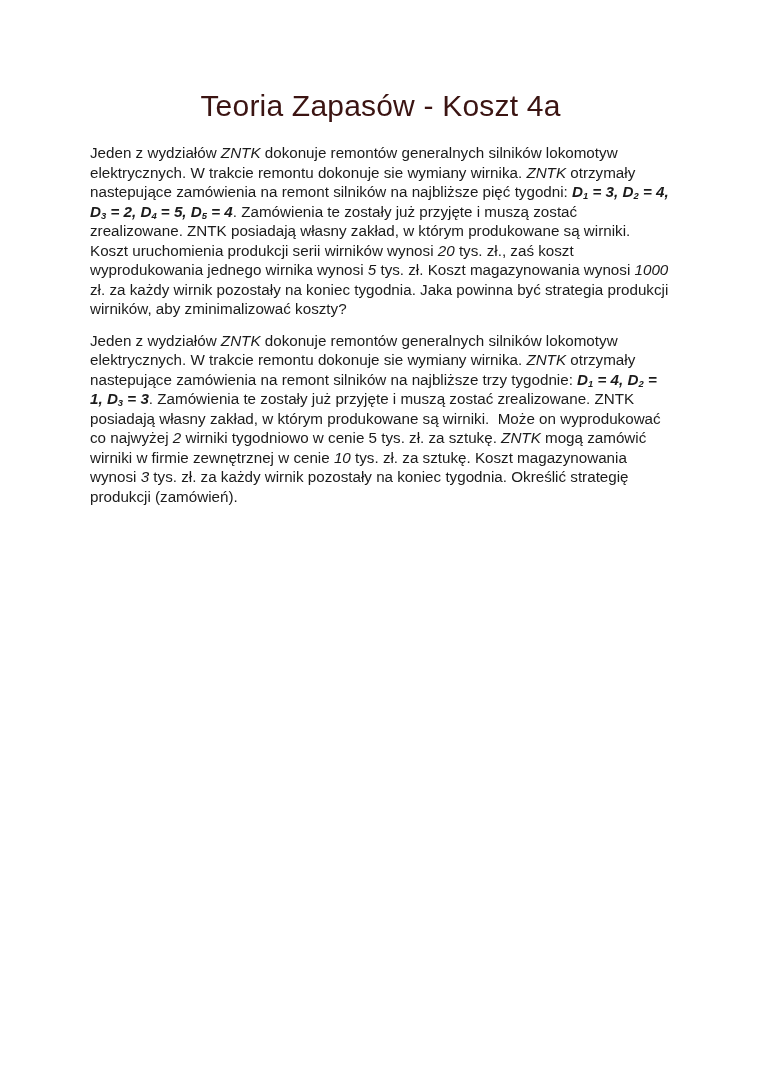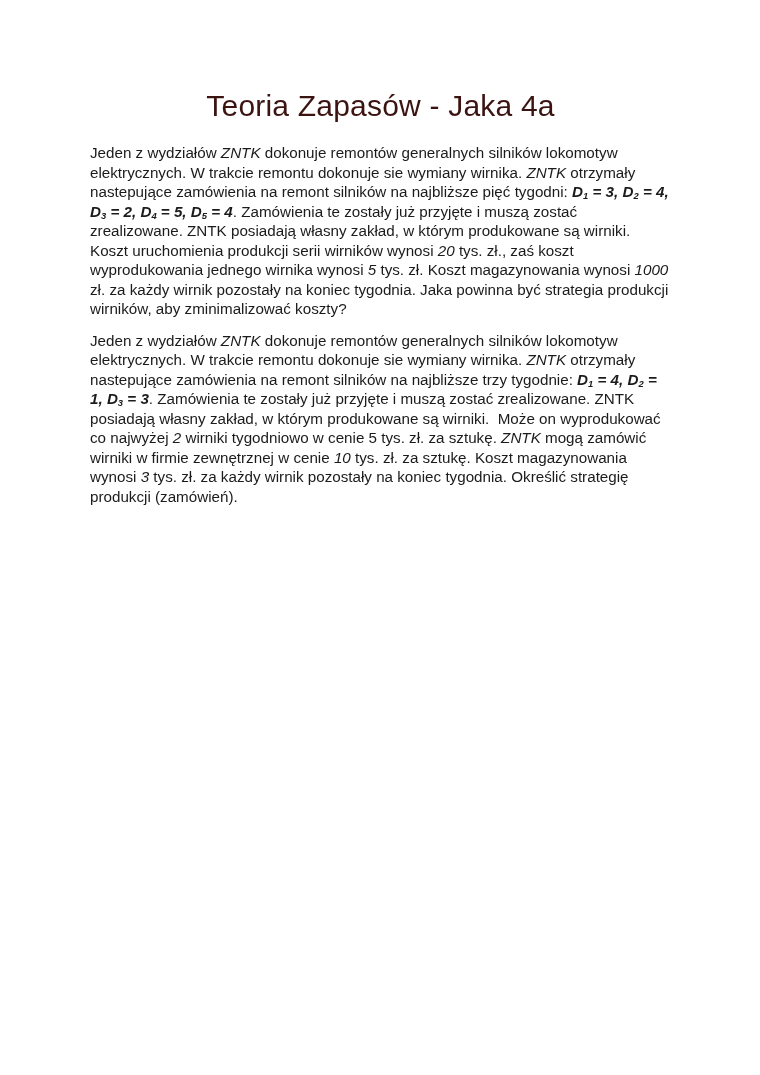--- a/index.html
+++ b/index.html
@@ -36,20 +36,20 @@
     position: relative;
     top: 0.22em;
     vertical-align: baseline;
   }
 </style>
 </head>
 <body>
 
 <div class="page">
   <section>
-    <h1 class="section-title">Teoria Zapasów - Jaka 4a</h1>
+    <h1 class="section-title">Teoria Zapasów - Koszt 4a</h1>
     <p class="section-paragraph"><span>Jeden z wydziałów </span><span class="r-i">ZNTK</span><span> dokonuje remontów generalnych silników lokomotyw elektrycznych. W trakcie remontu dokonuje sie wymiany wirnika. </span><span class="r-i">ZNTK</span><span> otrzymały nastepujące zamówienia na remont silników na najbliższe pięć tygodni: </span><span class="r-i r-b">D</span><sub class="r-i r-b">1</sub><span class="r-i r-b"> = 3, </span><span class="r-i r-b">D</span><sub class="r-i r-b">2</sub><span class="r-i r-b"> = 4, </span><span class="r-i r-b">D</span><sub class="r-i r-b">3</sub><span class="r-i r-b"> = 2, </span><span class="r-i r-b">D</span><sub class="r-i r-b">4</sub><span class="r-i r-b"> = 5, </span><span class="r-i r-b">D</span><sub class="r-i r-b">5</sub><span class="r-i r-b"> = 4</span><span>. Zamówienia te zostały już przyjęte i muszą zostać zrealizowane. ZNTK posiadają własny zakład, w którym produkowane są wirniki. Koszt uruchomienia produkcji serii wirników wynosi </span><span class="r-i">20</span><span> tys. zł., zaś koszt wyprodukowania jednego wirnika wynosi </span><span class="r-i">5</span><span> tys. zł. Koszt magazynowania wynosi </span><span class="r-i">1000</span><span> zł. za każdy wirnik pozostały na koniec tygodnia. Jaka powinna być strategia produkcji wirników, aby zminimalizować koszty?</span></p>
   </section>
 
   <section>
     <p class="section-paragraph"><span>Jeden z wydziałów </span><span class="r-i">ZNTK</span><span> dokonuje remontów generalnych silników lokomotyw elektrycznych. W trakcie remontu dokonuje sie wymiany wirnika. </span><span class="r-i">ZNTK</span><span> otrzymały nastepujące zamówienia na remont silników na najbliższe trzy tygodnie: </span><span class="r-i r-b">D</span><sub class="r-i r-b">1</sub><span class="r-i r-b"> = 4, </span><span class="r-i r-b">D</span><sub class="r-i r-b">2</sub><span class="r-i r-b"> = 1, </span><span class="r-i r-b">D</span><sub class="r-i r-b">3</sub><span class="r-i r-b"> = 3</span><span>. Zamówienia te zostały już przyjęte i muszą zostać zrealizowane. ZNTK posiadają własny zakład, w którym produkowane są wirniki. &nbsp;Może on wyprodukować co najwyżej </span><span class="r-i">2</span><span> wirniki tygodniowo w cenie 5 tys. zł. za sztukę. </span><span class="r-i">ZNTK</span><span> mogą zamówić wirniki w firmie zewnętrznej w cenie </span><span class="r-i">10</span><span> tys. zł. za sztukę. Koszt magazynowania wynosi </span><span class="r-i">3</span><span> tys. zł. za każdy wirnik pozostały na koniec tygodnia. Określić strategię produkcji (zamówień).</span></p>
   </section>
 </div>
 
 </body></html>

